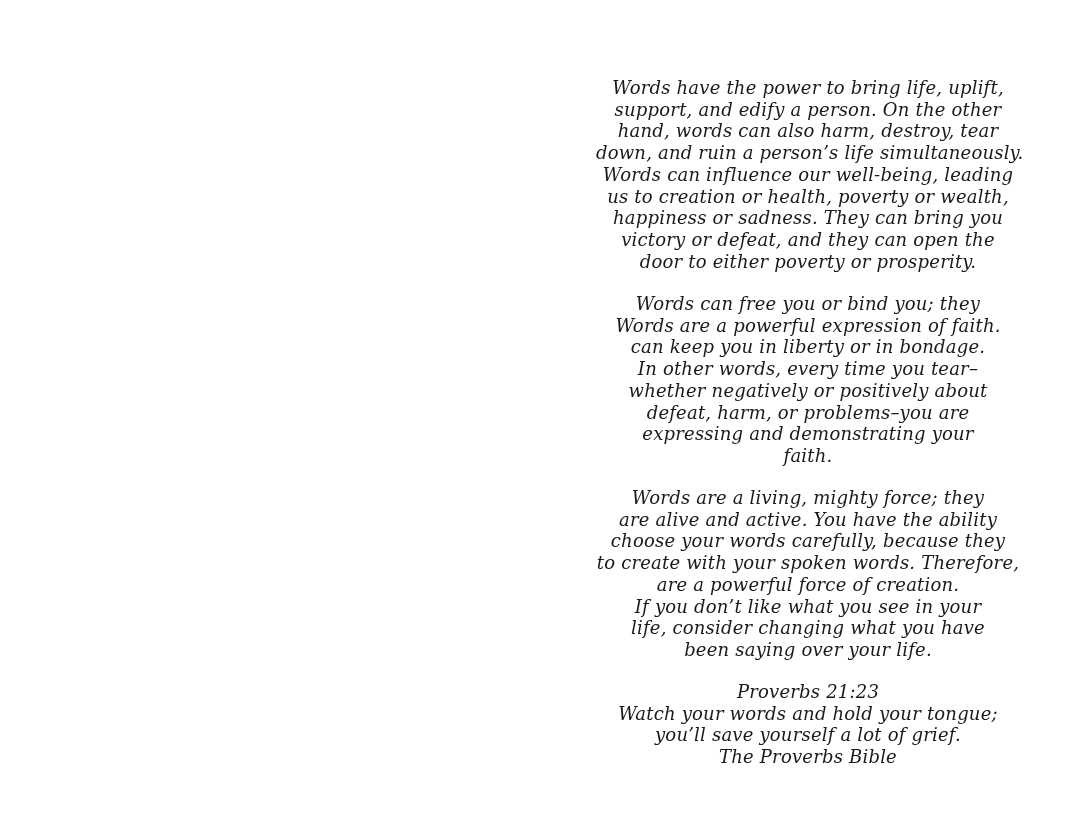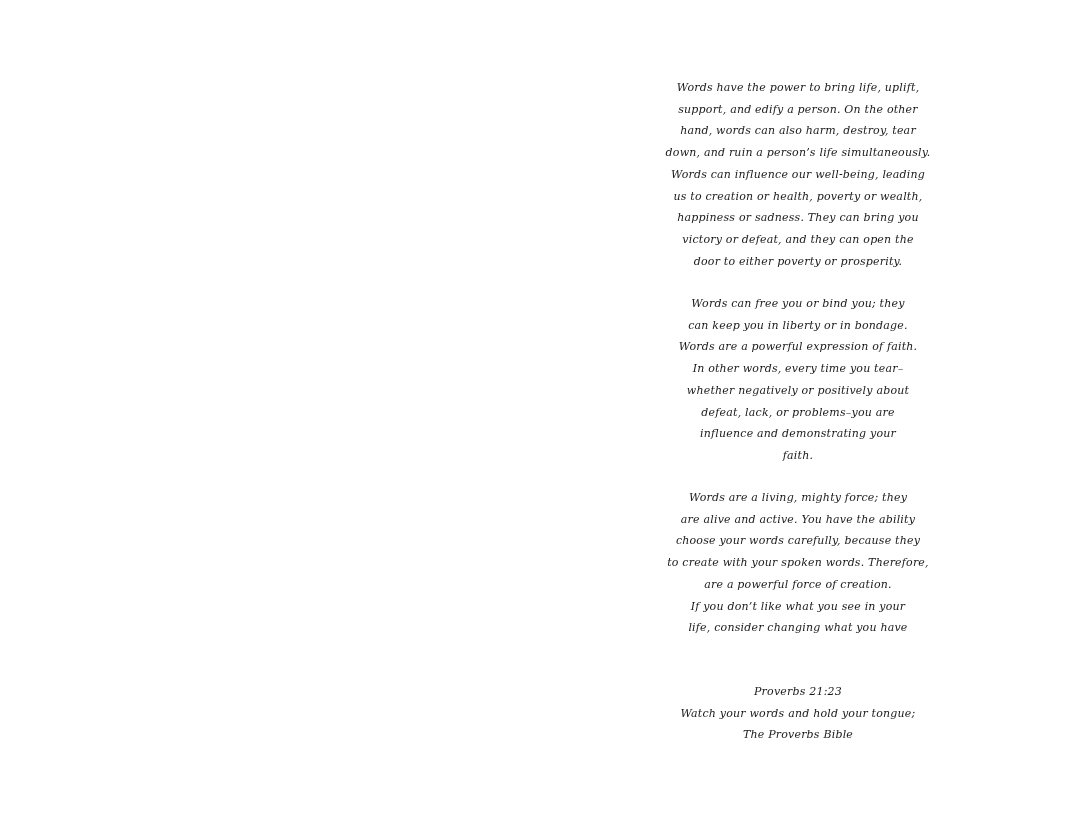--- a/index.html
+++ b/index.html
@@ -29,25 +29,25 @@
     }
     .right-page {
       position: absolute;
       left: 540px;
       top: 0;
       width: 540px;
       height: 825px;
     }
     .text-block {
       position: absolute;
-      left: 46px;
+      left: 56px;
       width: 424px;
       text-align: center;
       font-style: italic;
-      font-size: 11px;
+      font-size: 18px;
       line-height: 21.7px;
       letter-spacing: 0.2px;
       white-space: nowrap;
     }
     .text-block .line {
       display: block;
     }
     .para-1 { top: 77px; }
     .para-2 { top: 293px; text-align: center; }
     .para-3 { top: 487px; }
@@ -68,39 +68,41 @@
       <span class="line">down, and ruin a person’s life simultaneously.</span>
       <span class="line">Words can influence our well-being, leading</span>
       <span class="line">us to creation or health, poverty or wealth,</span>
       <span class="line">happiness or sadness. They can bring you</span>
       <span class="line">victory or defeat, and they can open the</span>
       <span class="line">door to either poverty or prosperity.</span>
     </div>
 
     <div class="text-block para-2">
       <span class="line">Words can free you or bind you; they</span>
+      <span class="line">Words are a powerful expression of faith.</span>
       <span class="line">can keep you in liberty or in bondage.</span>
-      <span class="line">Words are a powerful expression of faith.</span>
       <span class="line">In other words, every time you tear–</span>
       <span class="line">whether negatively or positively about</span>
-      <span class="line">defeat, lack, or problems–you are</span>
-      <span class="line">influence and demonstrating your</span>
+      <span class="line">defeat, harm, or problems–you are</span>
+      <span class="line">expressing and demonstrating your</span>
       <span class="line">faith.</span>
     </div>
 
     <div class="text-block para-3">
       <span class="line">Words are a living, mighty force; they</span>
       <span class="line">are alive and active. You have the ability</span>
       <span class="line">choose your words carefully, because they</span>
       <span class="line">to create with your spoken words. Therefore,</span>
       <span class="line">are a powerful force of creation.</span>
       <span class="line">If you don’t like what you see in your</span>
       <span class="line">life, consider changing what you have</span>
+      <span class="line">been saying over your life.</span>
     </div>
 
     <div class="text-block quote">
       <span class="line">Proverbs 21:23</span>
       <span class="line">Watch your words and hold your tongue;</span>
+      <span class="line">you’ll save yourself a lot of grief.</span>
       <span class="line">The Proverbs Bible</span>
     </div>
 
   </div>
 </div>
 
 </body></html>

